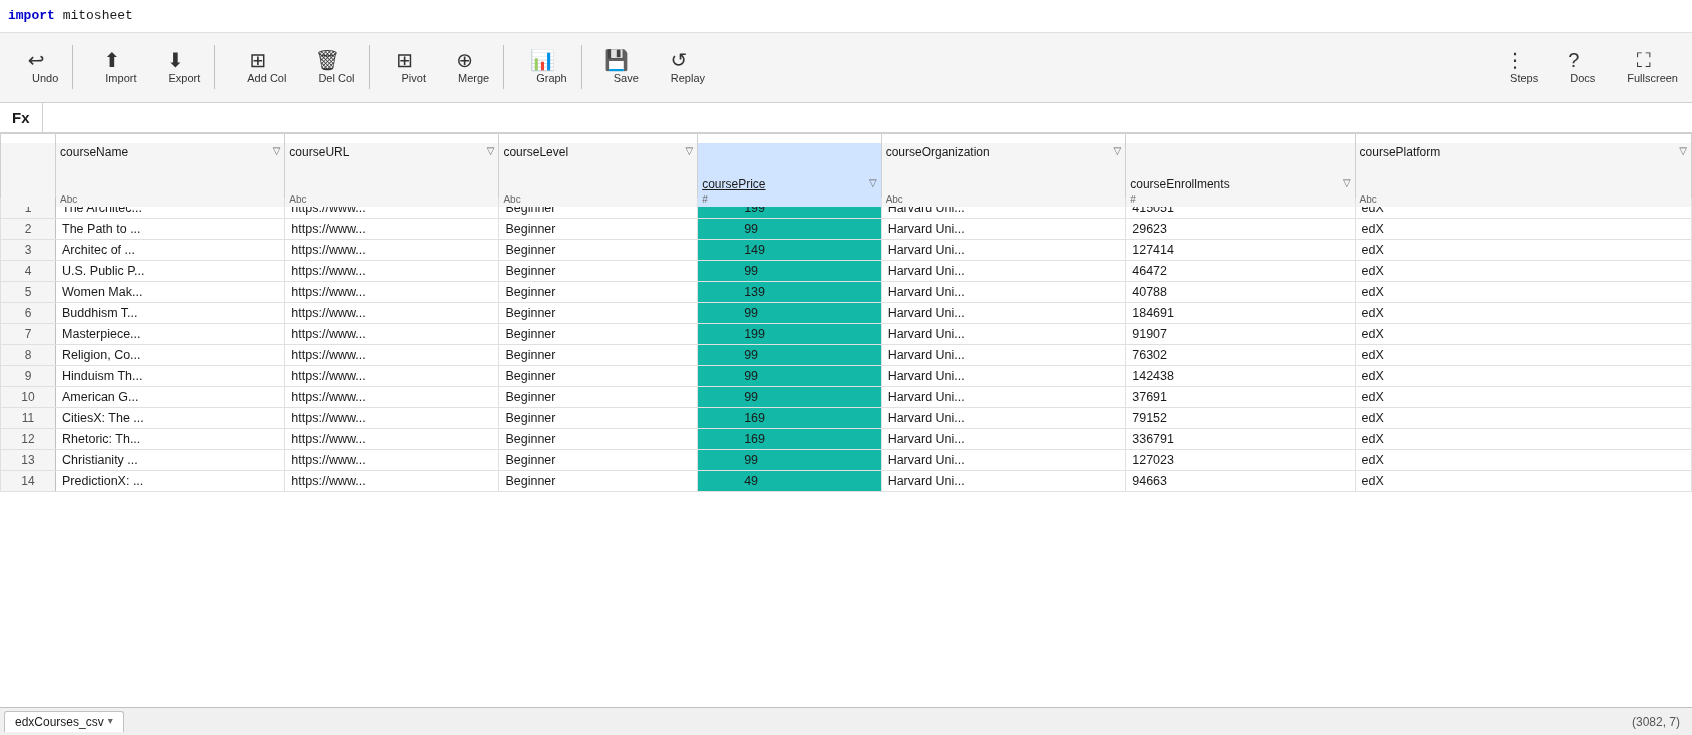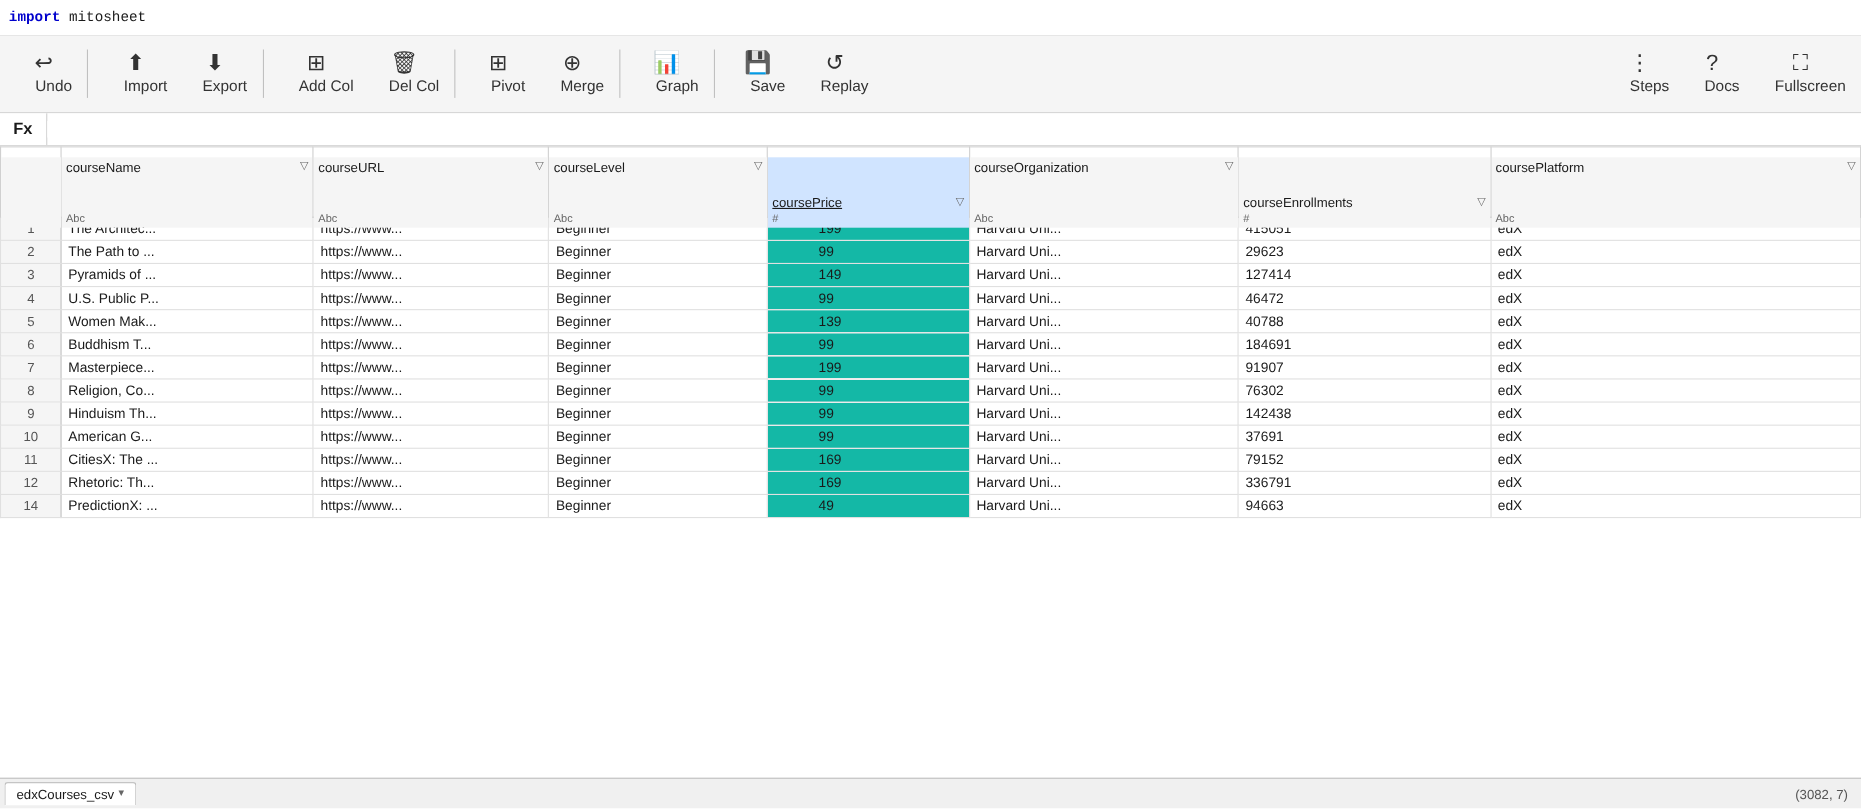--- a/index.html
+++ b/index.html
@@ -62,21 +62,21 @@
       border-radius: 4px;
       font-size: 11px;
       color: #333;
       gap: 2px;
     }
     .toolbar-btn .icon {
       font-size: 20px;
       line-height: 1;
     }
     .toolbar-btn .label {
-      font-size: 14px;
+      font-size: 11px;
       color: #333;
       margin-left: 18px;
     }
     .toolbar-right {
       margin-left: auto;
       display: flex;
       align-items: center;
       gap: 2px;
     }
 
@@ -423,21 +423,21 @@
           <td>The Path to ...</td>
           <td>https://www...</td>
           <td>Beginner</td>
           <td class="selected-col">99</td>
           <td>Harvard Uni...</td>
           <td>29623</td>
           <td>edX</td>
         </tr>
         <tr>
           <td class="row-num">3</td>
-          <td>Pyramids of ...</td>
+          <td>Architec of ...</td>
           <td>https://www...</td>
           <td>Beginner</td>
           <td class="selected-col">149</td>
           <td>Harvard Uni...</td>
           <td>127414</td>
           <td>edX</td>
         </tr>
         <tr>
           <td class="row-num">4</td>
           <td>U.S. Public P...</td>
@@ -519,20 +519,30 @@
           <td>edX</td>
         </tr>
         <tr>
           <td class="row-num">12</td>
           <td>Rhetoric: Th...</td>
           <td>https://www...</td>
           <td>Beginner</td>
           <td class="selected-col">169</td>
           <td>Harvard Uni...</td>
           <td>336791</td>
+          <td>edX</td>
+        </tr>
+        <tr>
+          <td class="row-num">13</td>
+          <td>Christianity ...</td>
+          <td>https://www...</td>
+          <td>Beginner</td>
+          <td class="selected-col">99</td>
+          <td>Harvard Uni...</td>
+          <td>127023</td>
           <td>edX</td>
         </tr>
         <tr>
           <td class="row-num">14</td>
           <td>PredictionX: ...</td>
           <td>https://www...</td>
           <td>Beginner</td>
           <td class="selected-col">49</td>
           <td>Harvard Uni...</td>
           <td>94663</td>

